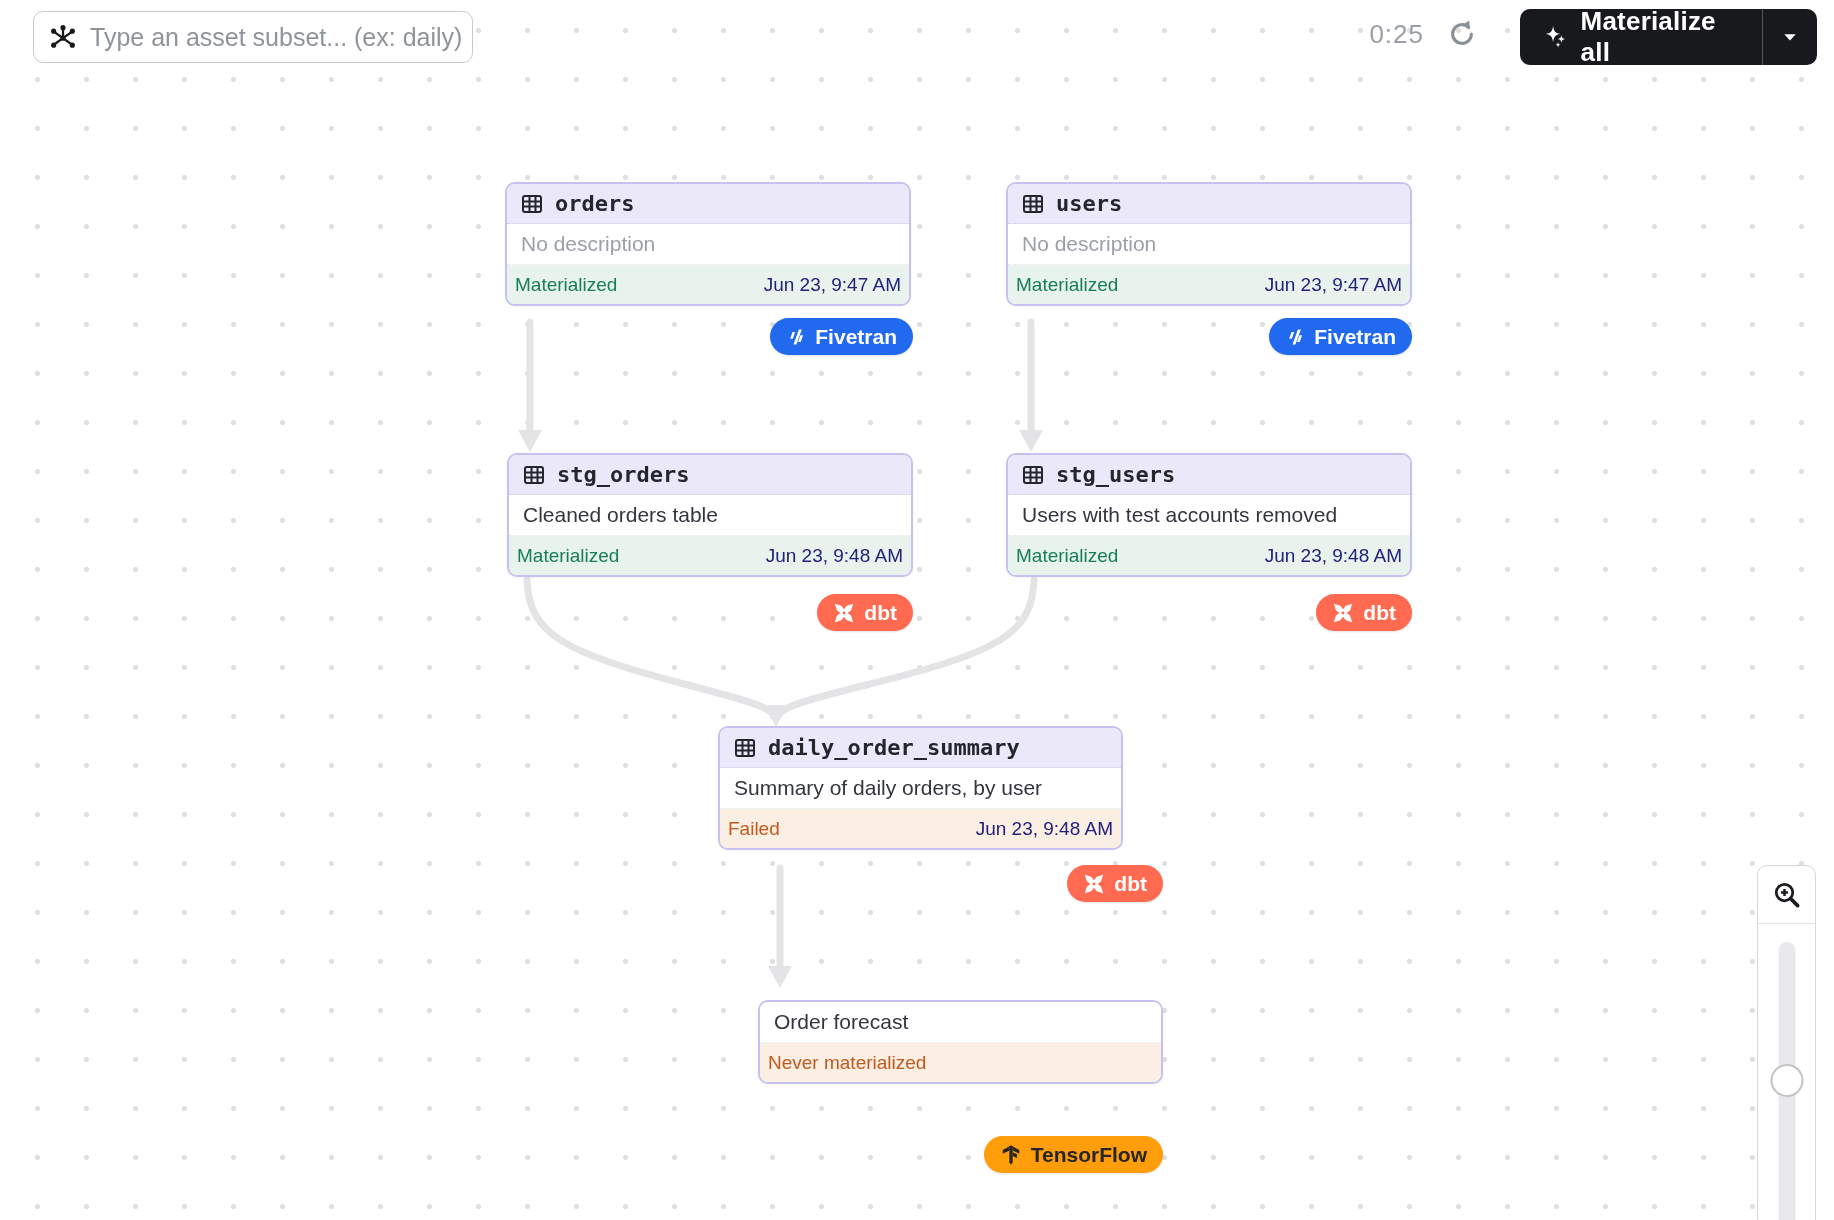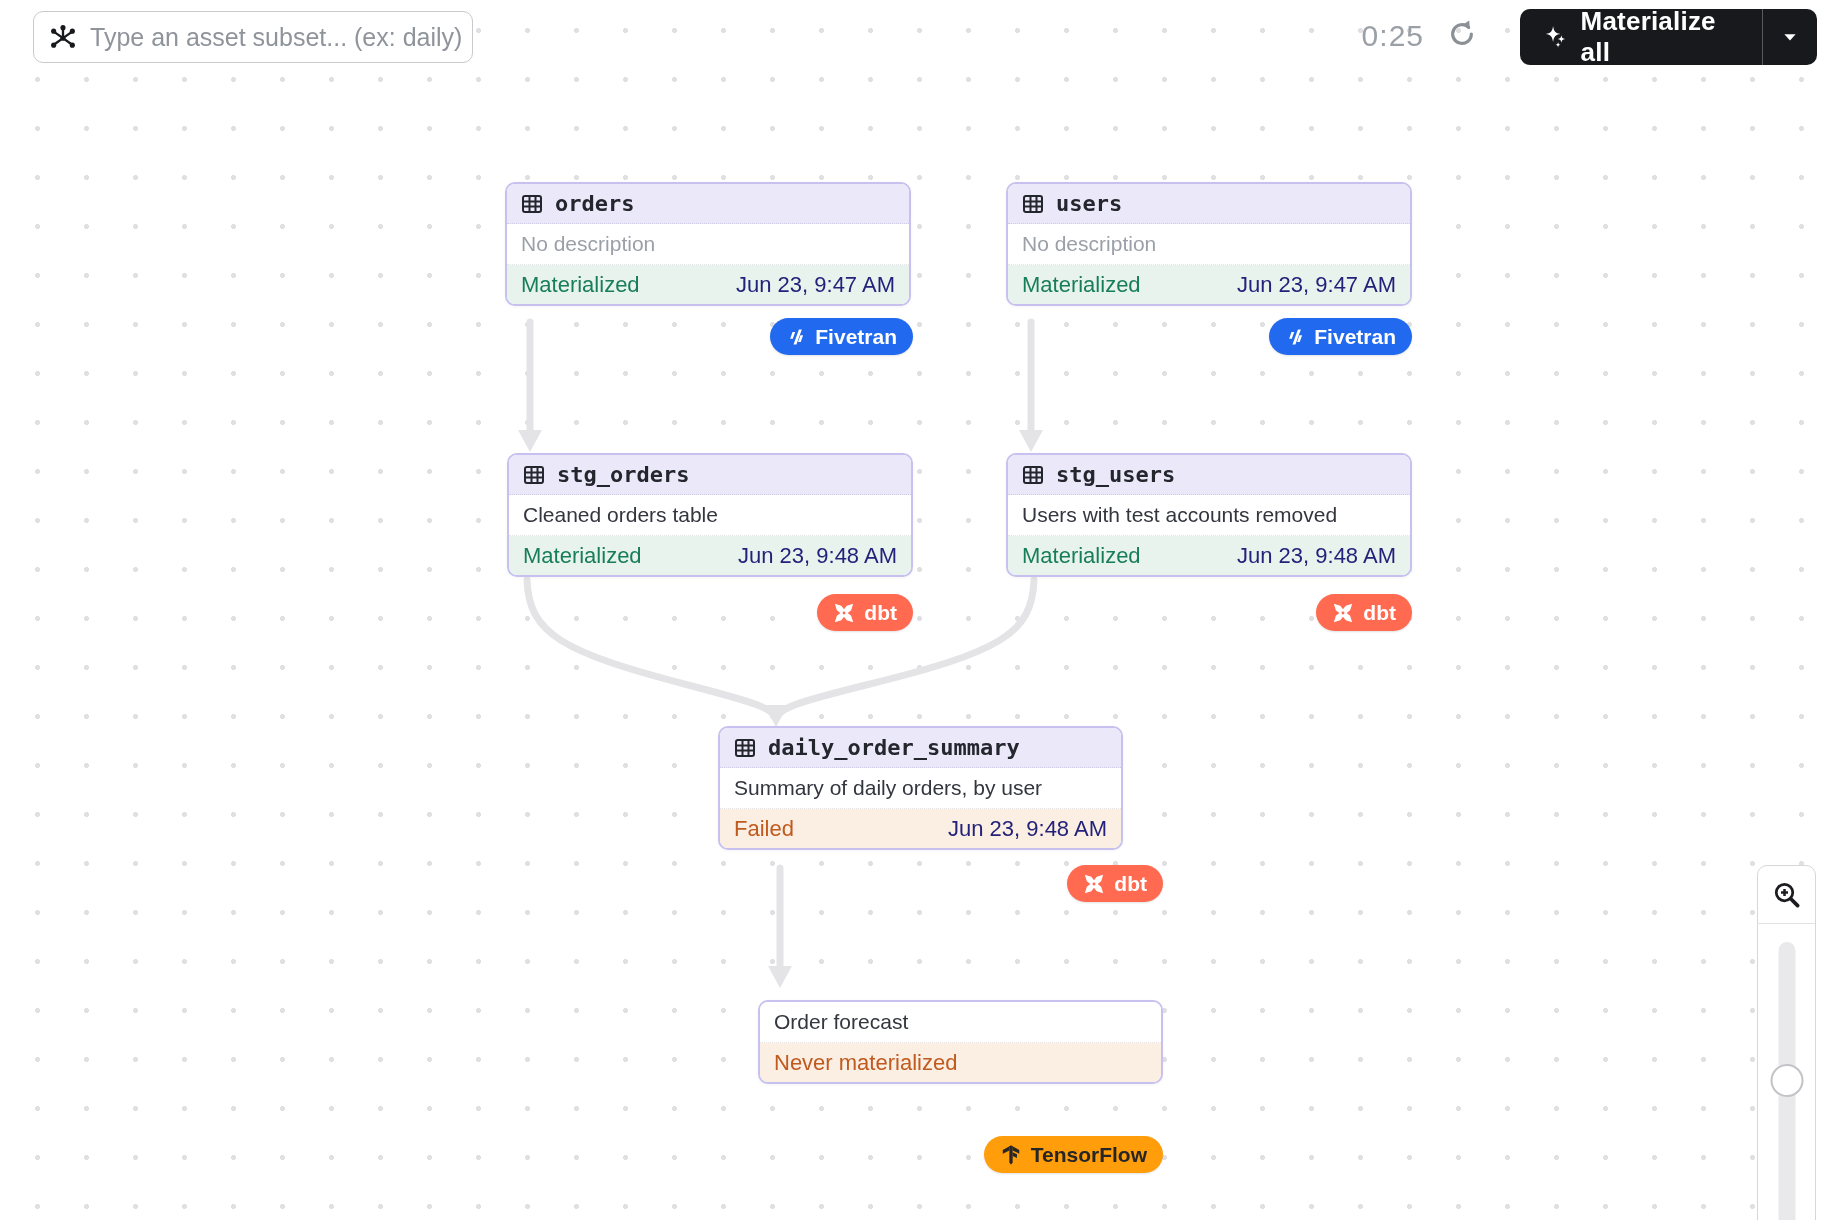--- a/index.html
+++ b/index.html
@@ -10,41 +10,41 @@
     background-size:49px 49px; background-position:13px 6px; }
 
   
   .search-wrap { position:absolute; left:33px; top:11px; width:440px; height:52px; }
   .search-wrap input { width:100%; height:100%; border:1.6px solid #c9c9ce; border-radius:10px;
     padding:0 10px 0 56px; font-size:25px; color:#30333a; background:#fff; outline:none;
     font-family:"Liberation Sans", sans-serif; }
   .search-wrap input::placeholder { color:#8f949b; }
   .search-icon { position:absolute; left:16px; top:12px; width:28px; height:28px; pointer-events:none; }
 
-  .timer { position:absolute; right:410px; top:19px; font-size:30px; color:#9ba0a6; letter-spacing:1px; }
+  .timer { position:absolute; right:410px; top:19px; font-size:26px; color:#9ba0a6; letter-spacing:1px; }
   .refresh-btn { position:absolute; right:356px; top:18px; width:32px; height:32px; cursor:pointer; }
 
   .materialize-btn { position:absolute; right:17px; top:9px; height:56px; width:297px;
     background:#17191d; border-radius:10px; display:flex; align-items:center; color:#fff; cursor:pointer; }
   .materialize-main { display:flex; align-items:center; gap:12px; padding:0 18px 0 22px; flex:1; }
   .materialize-label { font-size:26px; font-weight:600; letter-spacing:.2px; }
   .materialize-divider { width:1px; height:56px; background:rgba(255,255,255,.28); }
   .materialize-caret { width:54px; height:56px; display:flex; align-items:center; justify-content:center; }
 
   
   .asset-node { position:absolute; width:406px; background:#fff; border:2px solid #c6c1ee;
     border-radius:10px; box-shadow:0 1px 3px rgba(60,60,100,.06); overflow:hidden; }
   .node-header { height:40px; background:#ebe9f9; display:flex; align-items:center; gap:11px;
     padding:6px 13px; border-bottom:1px dotted #cfcbe8;
     font-family:"DejaVu Sans Mono", monospace; font-size:22px; font-weight:700; color:#23262d; }
   .node-desc { height:41px; display:flex; align-items:center; padding:0 14px;
     font-size:21px; color:#33363e; border-bottom:1px dotted #e4e4e9; background:#fff; }
   .node-desc.muted { color:#9ba0a8; }
   .node-status { height:39px; display:flex; align-items:center; justify-content:space-between;
-    padding:0 14px; font-size:22px; }
+    padding:0 8px; font-size:19px; }
   .node-status.success { background:#e9f3ee; }
   .node-status.success .status-label { color:#177e57; }
   .node-status.failed, .node-status.never { background:#fbeee3;gap:8px; }
   .node-status.failed .status-label, .node-status.never .status-label { color:#c05a1e; }
   .status-time { color:#23227a; }
 
   #node-orders   { left:505px; top:182px; }
   #node-users    { left:1006px; top:182px; }
   #node-stg-orders { left:507px; top:453px; }
   #node-stg-users  { left:1006px; top:453px; }

